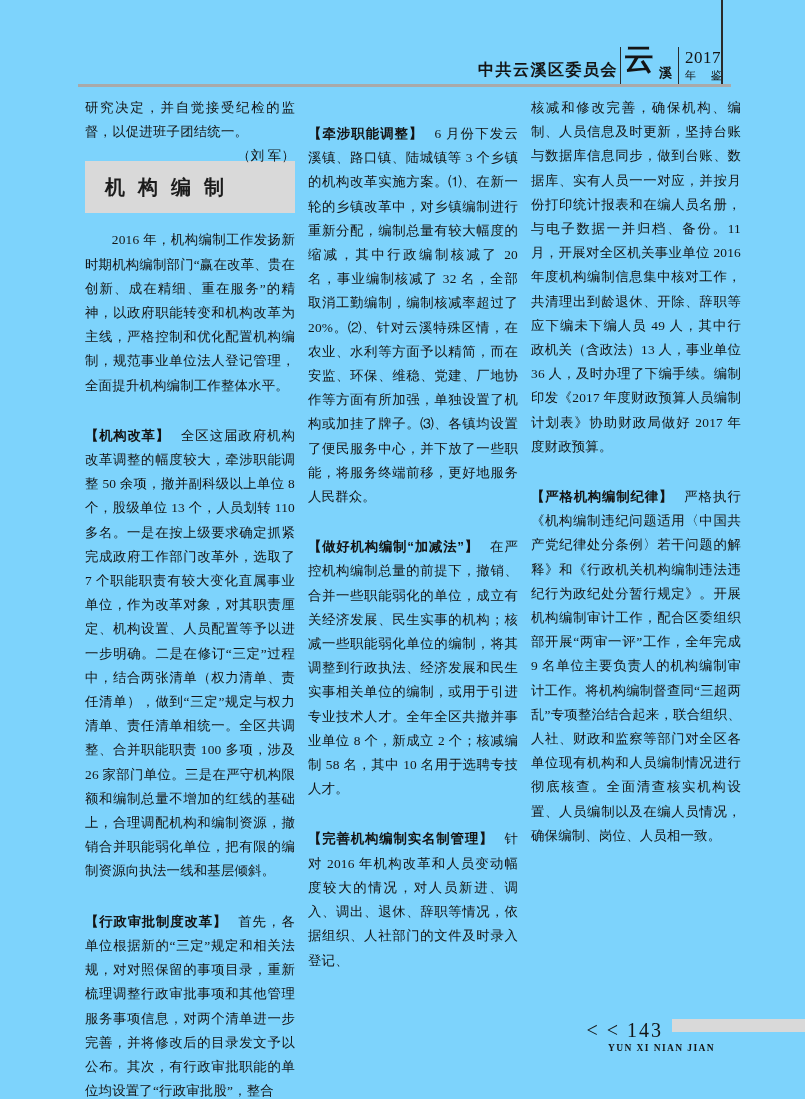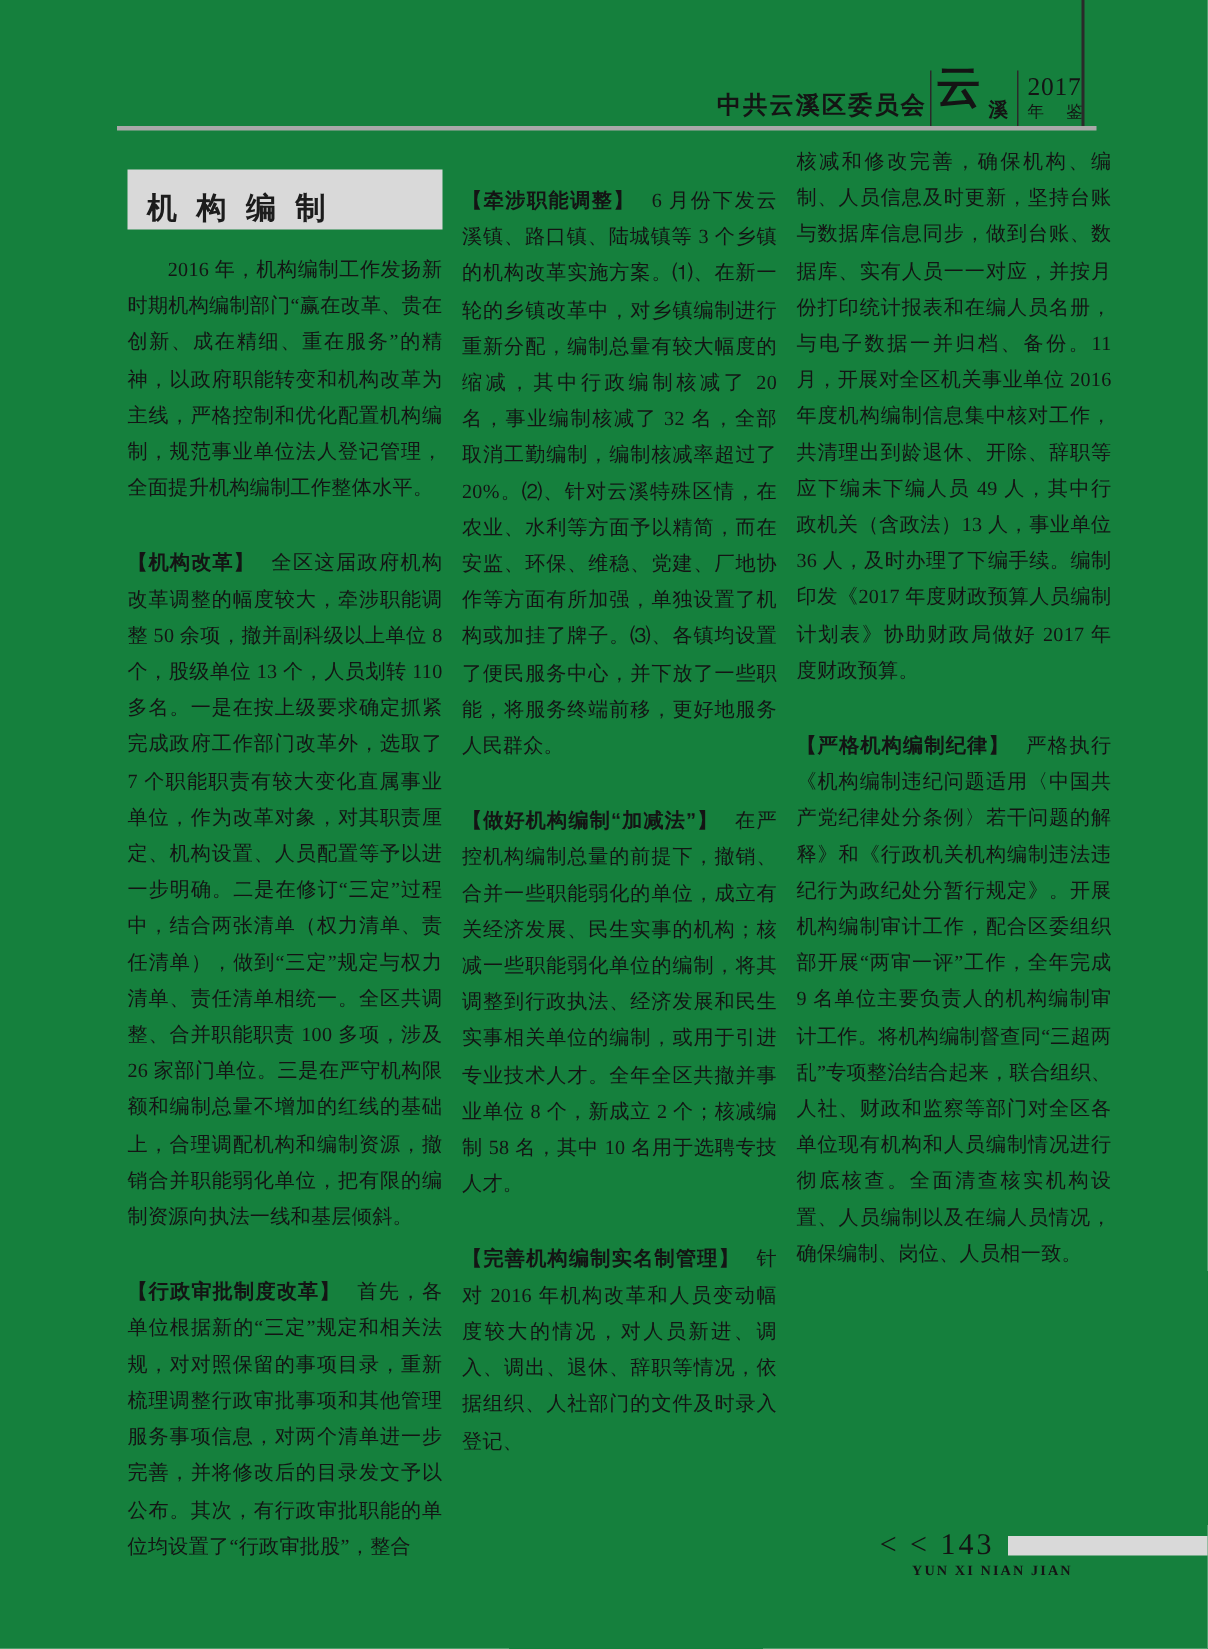--- a/index.html
+++ b/index.html
@@ -1,18 +1,18 @@
 <!DOCTYPE html>
 <html><head>
 <meta charset="utf-8">
 <style>
   html,body{margin:0;padding:0}
   body{width:805px;height:1099px;position:relative;background:#fdfdfd;overflow:hidden;
        font-family:"Liberation Serif",serif;color:#141414}
-  .page{position:absolute;inset:0;background:#15803d}
+  .page{position:absolute;inset:0;background:#7dd3fc}
 
   
   .org{position:absolute;top:60px;left:478px;font-family:"Liberation Sans",sans-serif;
        font-weight:bold;font-size:16px;letter-spacing:1.5px;white-space:nowrap}
   .vsep{position:absolute;top:47px;width:1px;height:39px;background:#2a2a2a}
   .vsep-1{left:620px}
   .vsep-2{left:678px}
   .logo-main{position:absolute;top:44px;left:624px;font-size:30px;font-weight:bold;line-height:1}
   .logo-sub{position:absolute;top:66px;left:659px;font-size:13px;font-weight:bold;line-height:1}
   .year{position:absolute;top:49px;left:685px;font-size:17px;line-height:1;letter-spacing:.5px}
@@ -21,26 +21,26 @@
   .hrule{position:absolute;top:84px;left:78px;width:653px;height:3px;background:#a9a9a9}
 
   
   .columns{position:absolute;top:96px;left:85px;width:656px;display:flex;gap:13px}
   .col{width:210px;flex:none}
   .para{font-size:13.4px;line-height:24.2px;text-align:justify;letter-spacing:.2px;margin:0}
   .indent{text-indent:2em}
   .sec{margin-top:26px}
   .sech{font-family:"Liberation Sans",sans-serif;font-weight:bold;margin-right:11px;letter-spacing:0}
   .author{float:right}
-  .boxtitle{margin-top:17px;margin-bottom:15px;height:40px;line-height:52px;background:#d9d9d9;
-            text-align:left;font-family:"Liberation Sans",sans-serif;font-weight:bold;
+  .boxtitle{margin-top:17px;margin-bottom:15px;height:52px;line-height:52px;background:#d9d9d9;
+            text-align:right;font-family:"Liberation Sans",sans-serif;font-weight:bold;
             font-size:20px;letter-spacing:13px;text-indent:13px;color:#1c1c1c}
 
   
-  .footer-line{position:absolute;top:1019px;right:0;display:flex;align-items:center}
+  .footer-line{position:absolute;top:1019px;right:0;display:flex;align-items:flex-start}
   .pagenum{font-size:20px;letter-spacing:2px;white-space:pre}
   .footer-bar{width:133px;height:13px;background:#d9d9d9;margin-left:9px}
   .romanized{position:absolute;top:1043px;left:608px;font-size:9.5px;font-weight:bold;letter-spacing:1.4px}
 </style>
 </head>
 <body>
 
 <div class="page">
 
   <header>
@@ -51,20 +51,21 @@
     <span class="vsep vsep-2"></span>
     <span class="year">2017</span>
     <span class="yearbook">年 鉴</span>
     <span class="right-vline"></span>
     <span class="hrule"></span>
   </header>
 
   <main class="columns">
 
     <section class="col">
+      <p class="para"><span>研究决定，并自觉接受纪检的监督，以促进班子团结统一。</span><span class="author">（刘 军）</span></p>
       <div class="boxtitle">机构编制</div>
       <p class="para indent">2016 年，机构编制工作发扬新时期机构编制部门“赢在改革、贵在创新、成在精细、重在服务”的精神，以政府职能转变和机构改革为主线，严格控制和优化配置机构编制，规范事业单位法人登记管理，全面提升机构编制工作整体水平。</p>
       <p class="para sec"><b class="sech">【机构改革】</b><span>全区这届政府机构改革调整的幅度较大，牵涉职能调整 50 余项，撤并副科级以上单位 8 个，股级单位 13 个，人员划转 110 多名。一是在按上级要求确定抓紧完成政府工作部门改革外，选取了 7 个职能职责有较大变化直属事业单位，作为改革对象，对其职责厘定、机构设置、人员配置等予以进一步明确。二是在修订“三定”过程中，结合两张清单（权力清单、责任清单），做到“三定”规定与权力清单、责任清单相统一。全区共调整、合并职能职责 100 多项，涉及 26 家部门单位。三是在严守机构限额和编制总量不增加的红线的基础上，合理调配机构和编制资源，撤销合并职能弱化单位，把有限的编制资源向执法一线和基层倾斜。</span></p>
       <p class="para sec"><b class="sech">【行政审批制度改革】</b><span>首先，各单位根据新的“三定”规定和相关法规，对对照保留的事项目录，重新梳理调整行政审批事项和其他管理服务事项信息，对两个清单进一步完善，并将修改后的目录发文予以公布。其次，有行政审批职能的单位均设置了“行政审批股”，整合</span></p>
     </section>
 
     <section class="col">
       <p class="para sec"><b class="sech">【牵涉职能调整】</b><span>6 月份下发云溪镇、路口镇、陆城镇等 3 个乡镇的机构改革实施方案。⑴、在新一轮的乡镇改革中，对乡镇编制进行重新分配，编制总量有较大幅度的缩减，其中行政编制核减了 20 名，事业编制核减了 32 名，全部取消工勤编制，编制核减率超过了 20%。⑵、针对云溪特殊区情，在农业、水利等方面予以精简，而在安监、环保、维稳、党建、厂地协作等方面有所加强，单独设置了机构或加挂了牌子。⑶、各镇均设置了便民服务中心，并下放了一些职能，将服务终端前移，更好地服务人民群众。</span></p>
       <p class="para sec"><b class="sech">【做好机构编制“加减法”】</b><span>在严控机构编制总量的前提下，撤销、合并一些职能弱化的单位，成立有关经济发展、民生实事的机构；核减一些职能弱化单位的编制，将其调整到行政执法、经济发展和民生实事相关单位的编制，或用于引进专业技术人才。全年全区共撤并事业单位 8 个，新成立 2 个；核减编制 58 名，其中 10 名用于选聘专技人才。</span></p>
       <p class="para sec"><b class="sech">【完善机构编制实名制管理】</b><span>针对 2016 年机构改革和人员变动幅度较大的情况，对人员新进、调入、调出、退休、辞职等情况，依据组织、人社部门的文件及时录入登记、</span></p>

